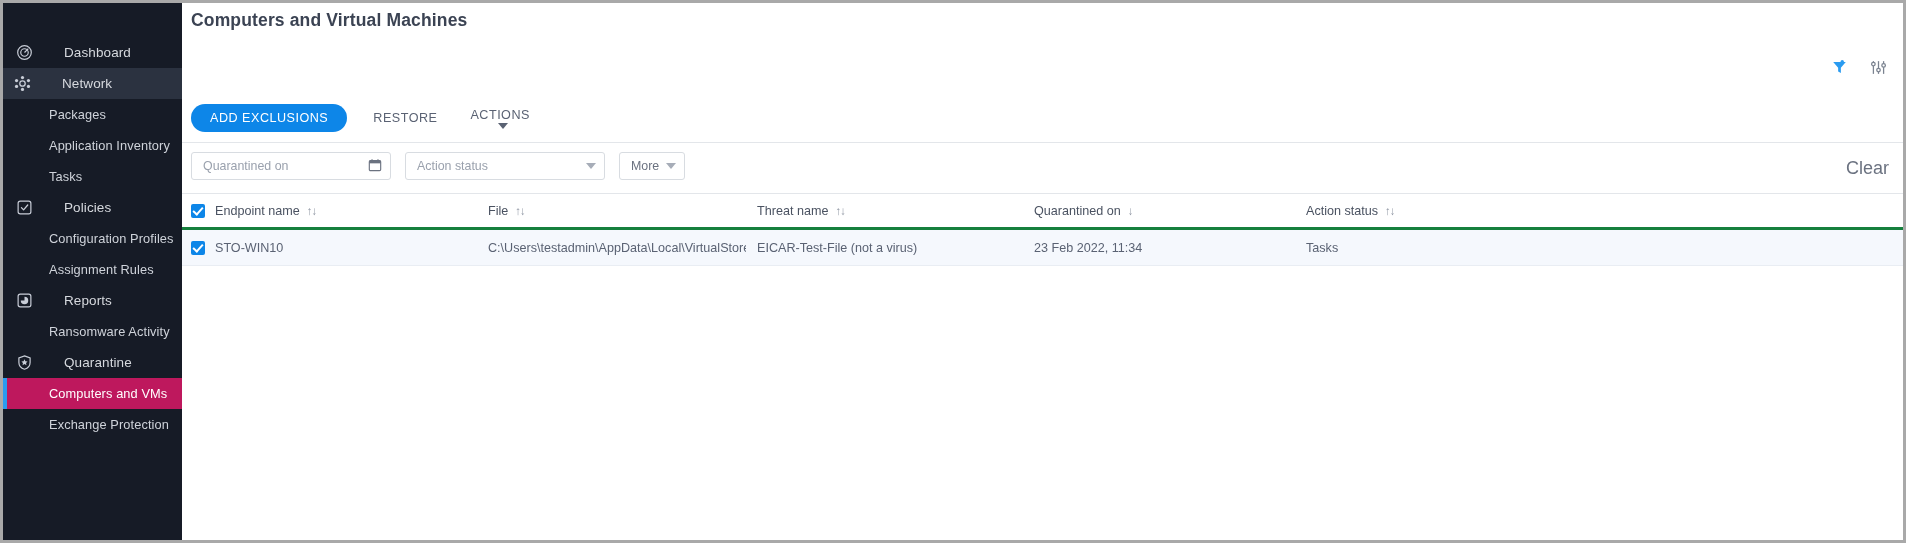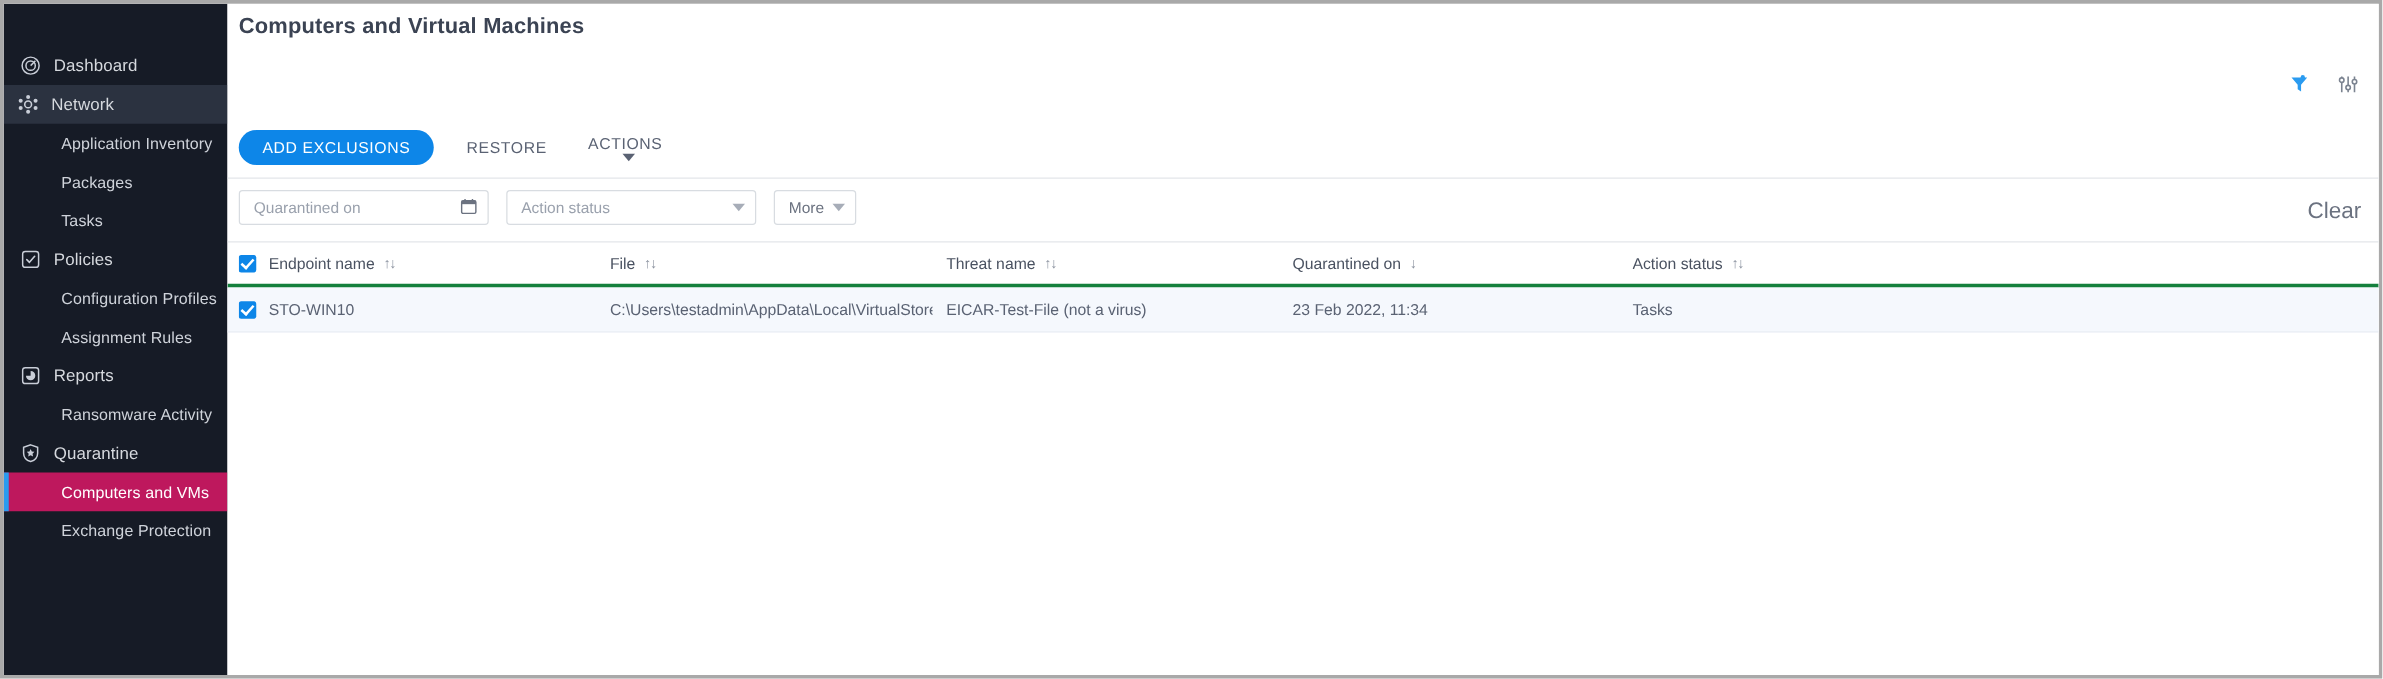--- a/index.html
+++ b/index.html
@@ -41,20 +41,21 @@
     display: flex;
     align-items: center;
     height: 31px;
     padding-left: 12px;
     color: #d6d9de;
     font-size: 13.5px;
     letter-spacing: 0.1px;
     position: relative;
     cursor: pointer;
     white-space: nowrap;
+    gap: 21px;
   }
   .nav-item .nav-icon {
     width: 18px;
     height: 18px;
     margin-right: 10px;
     display: inline-flex;
     align-items: center;
     justify-content: center;
     flex: 0 0 18px;
   }
@@ -296,24 +297,24 @@
           <circle cx="3" cy="6.5" r="1.9" fill="#c9ced8"></circle>
           <circle cx="17" cy="6.5" r="1.9" fill="#c9ced8"></circle>
           <circle cx="3" cy="13.5" r="1.9" fill="#c9ced8"></circle>
           <circle cx="17" cy="13.5" r="1.9" fill="#c9ced8"></circle>
         </svg>
       </span>
       <span>Network</span>
     </div>
 
     <div class="nav-item level1">
+      <span>Packages</span>
+    </div>
+    <div class="nav-item level1">
       <span>Application Inventory</span>
-    </div>
-    <div class="nav-item level1">
-      <span>Packages</span>
     </div>
     <div class="nav-item level1">
       <span>Tasks</span>
     </div>
 
     <div class="nav-item level0">
       <span class="nav-icon">
         <svg width="17" height="17" viewBox="0 0 20 20">
           <rect x="2.5" y="2.5" width="15" height="15" rx="2.5" fill="none" stroke="#c9ced8" stroke-width="1.4"></rect>
           <path d="M6.4 10.2 L8.9 12.8 L13.8 7.1" fill="none" stroke="#c9ced8" stroke-width="1.5" stroke-linecap="round" stroke-linejoin="round"></path>

